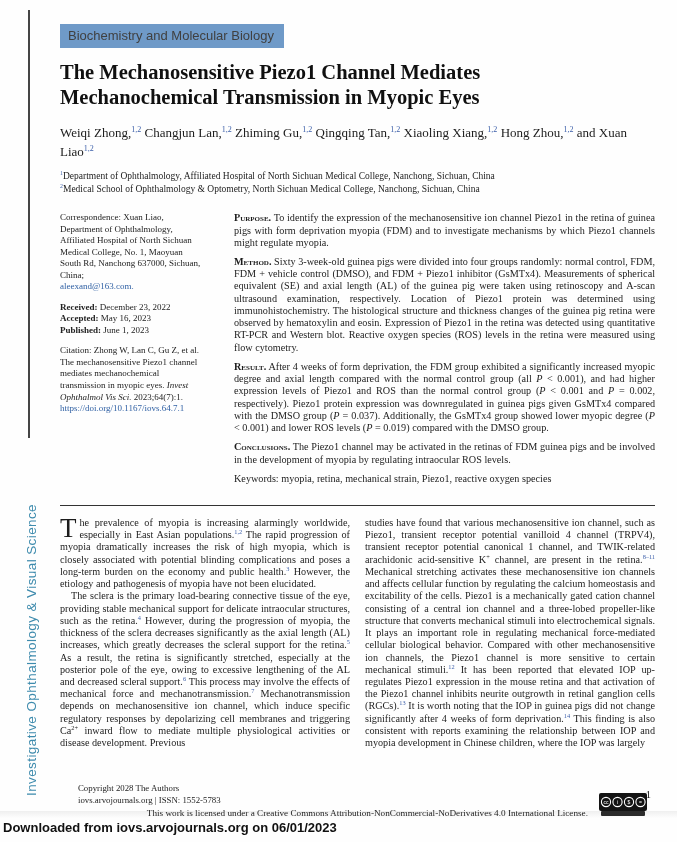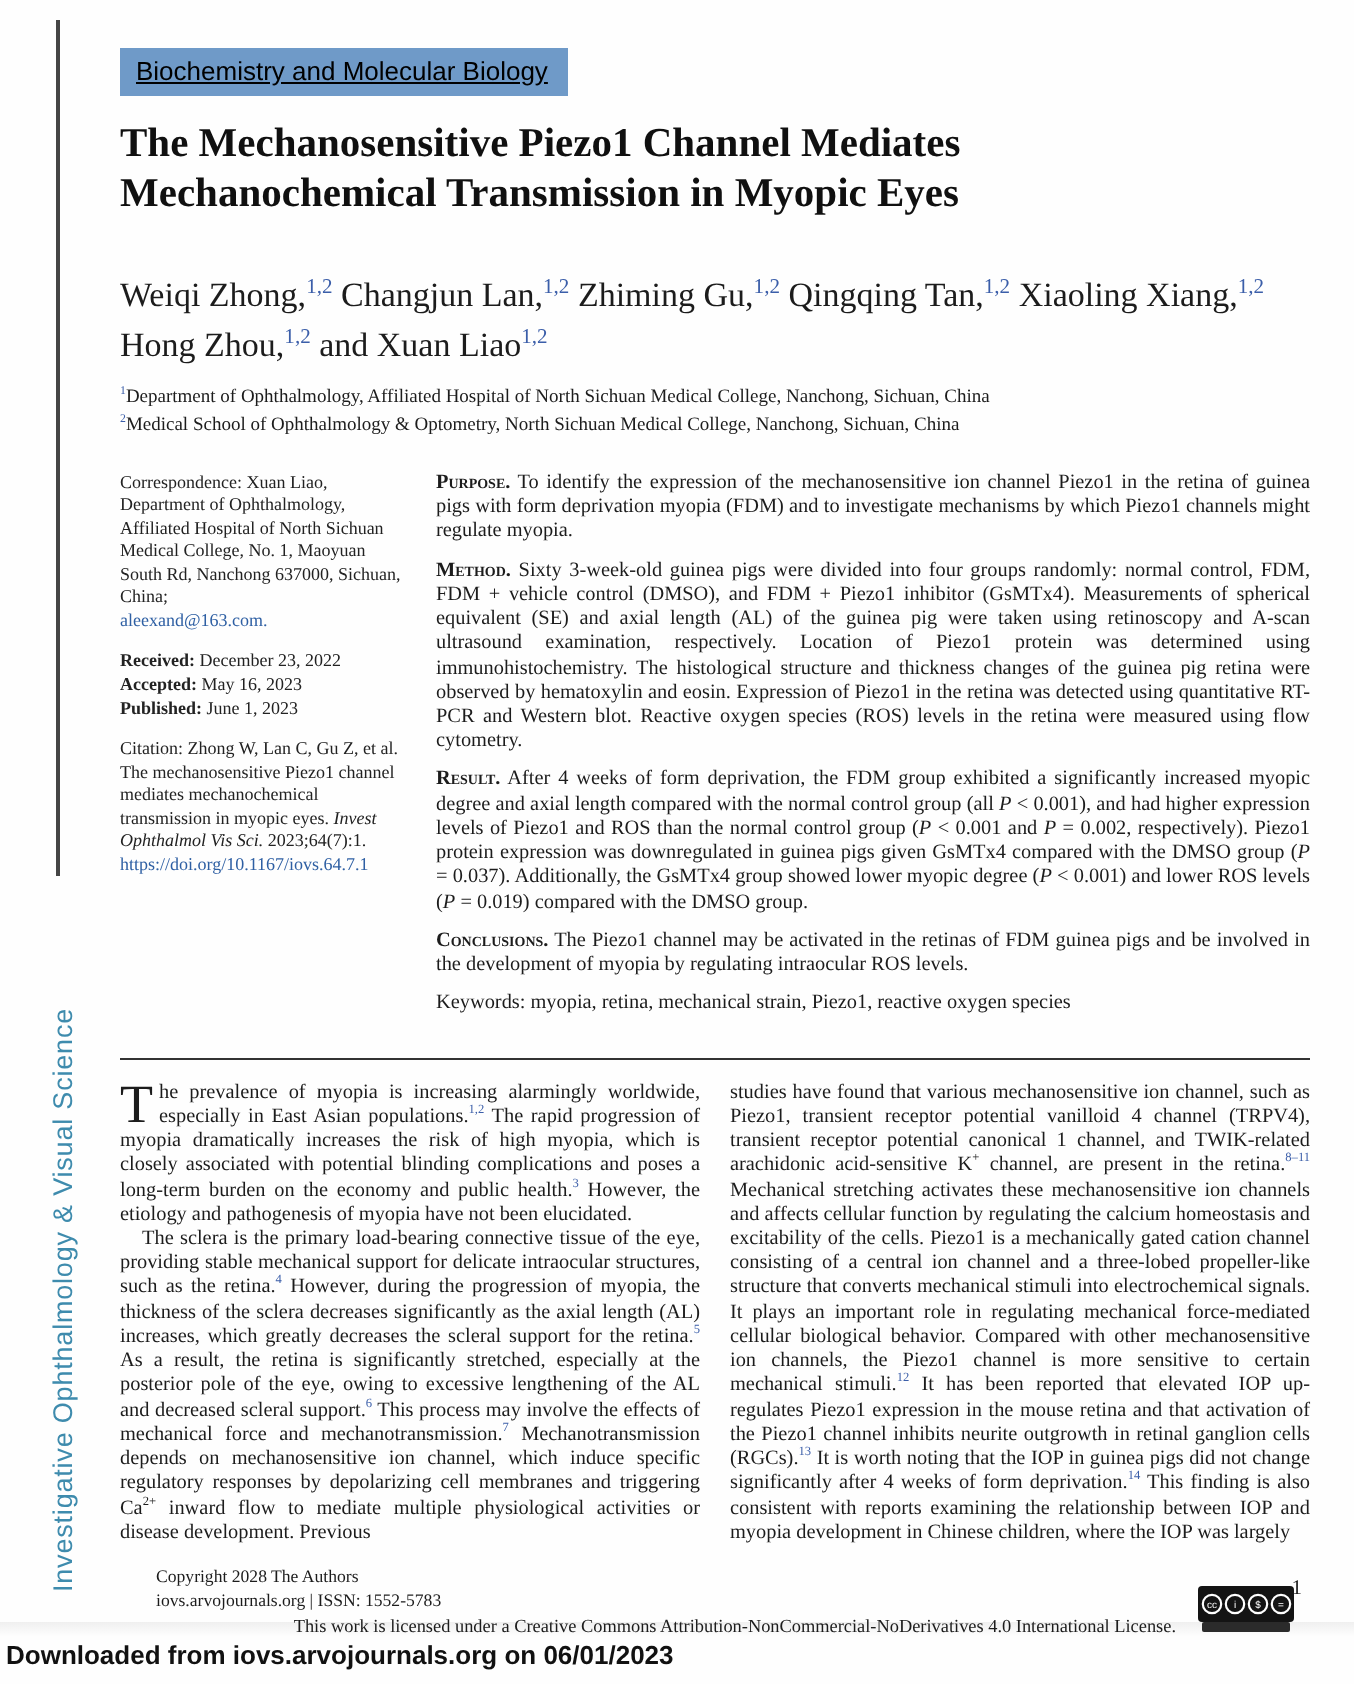--- a/index.html
+++ b/index.html
@@ -5,28 +5,28 @@
   html,body{margin:0;padding:0;background:#ffffff;}
   .page{position:relative;width:677px;height:842px;background:#fefefe;overflow:hidden;
         font-family:"Liberation Serif",serif;color:#1c1c1c;}
   
   .spine-rule{position:absolute;left:28px;top:10px;width:2px;height:428px;background:#454545;}
   .vertical-journal{position:absolute;left:24px;top:440px;height:356px;
         writing-mode:vertical-rl;transform:rotate(180deg);
         font-family:"Liberation Sans",sans-serif;font-size:13.5px;letter-spacing:.4px;color:#3e8bad;}
   
   .content{position:absolute;left:60px;top:24px;width:595px;}
-  .banner{display:inline-block;background:#6f9ac8;color:#000000;
-        font-family:"Liberation Sans",sans-serif;font-size:13px;padding:4px 10px 5px 8px;text-decoration:underline;}
+  .banner{display:inline-block;background:#6f9ac8;color:#404040;
+        font-family:"Liberation Sans",sans-serif;font-size:13px;padding:4px 10px 5px 8px;}
   .title{margin-top:12px;font-size:20.5px;font-weight:bold;line-height:1.22;color:#101010;}
-  .authors{margin-top:26px;font-size:17px;line-height:1.45;}
+  .authors{margin-top:14px;font-size:13px;line-height:1.45;}
   .affils{margin-top:8px;font-size:9.5px;line-height:1.4;}
   sup.r{color:#3b5ea9;font-size:.62em;line-height:0;}
   sup.p{font-size:.62em;line-height:0;}
-  .abstract-row{display:flex;margin-top:16px;gap:16px;}
+  .abstract-row{display:flex;margin-top:16px;gap:32px;}
   .side{width:142px;flex:none;font-size:9px;line-height:1.28;color:#222;}
   .side .blk{margin-bottom:9px;}
   a.link{color:#2e5fa3;text-decoration:none;cursor:pointer;text-align:center;}
   .abstract{flex:1;font-size:10.2px;line-height:1.2;text-align:justify;}
   .abstract p{margin:0 0 7px 0;}
   .lead{font-weight:bold;font-variant:small-caps;}
   .keywords{margin-top:12px;}
   .rule-h{border:0;border-top:1.5px solid #333;margin:13px 0 0 0;}
   .body-cols{display:flex;gap:15px;margin-top:11px;font-size:10.2px;line-height:1.2;text-align:justify;}
   .col{flex:1;}

